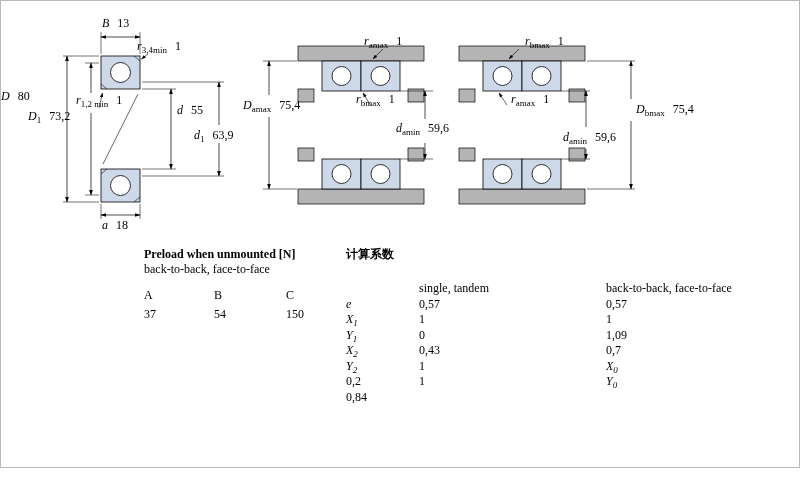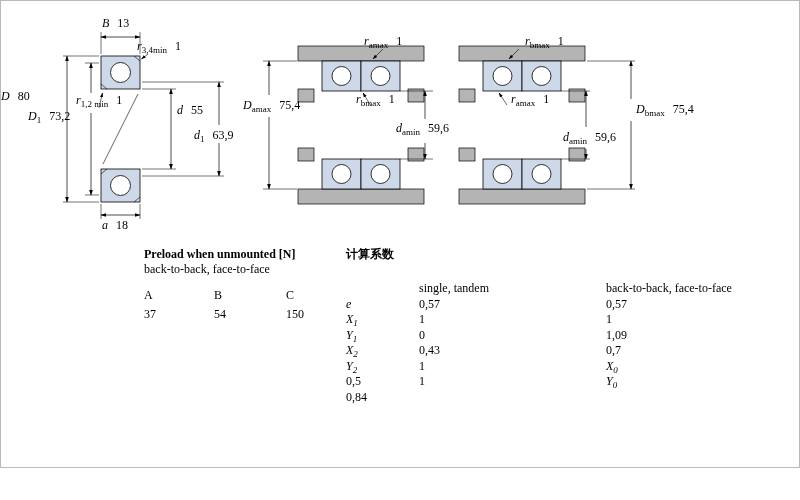--- a/index.html
+++ b/index.html
@@ -193,21 +193,21 @@
       <span>1,09</span>
 
       <span class="fsym"><i>X</i><sub>2</sub></span>
       <span>0,43</span>
       <span>0,7</span>
 
       <span class="fsym"><i>Y</i><sub>2</sub></span>
       <span>1</span>
 
       <span class="fsym"><i>X</i><sub>0</sub></span>
-      <span>0,5</span>
+      <span>0,2</span>
       <span>1</span>
 
       <span class="fsym"><i>Y</i><sub>0</sub></span>
       <span>0,84</span>
     </div>
   </div>
 
 </div>
 
 </body></html>

